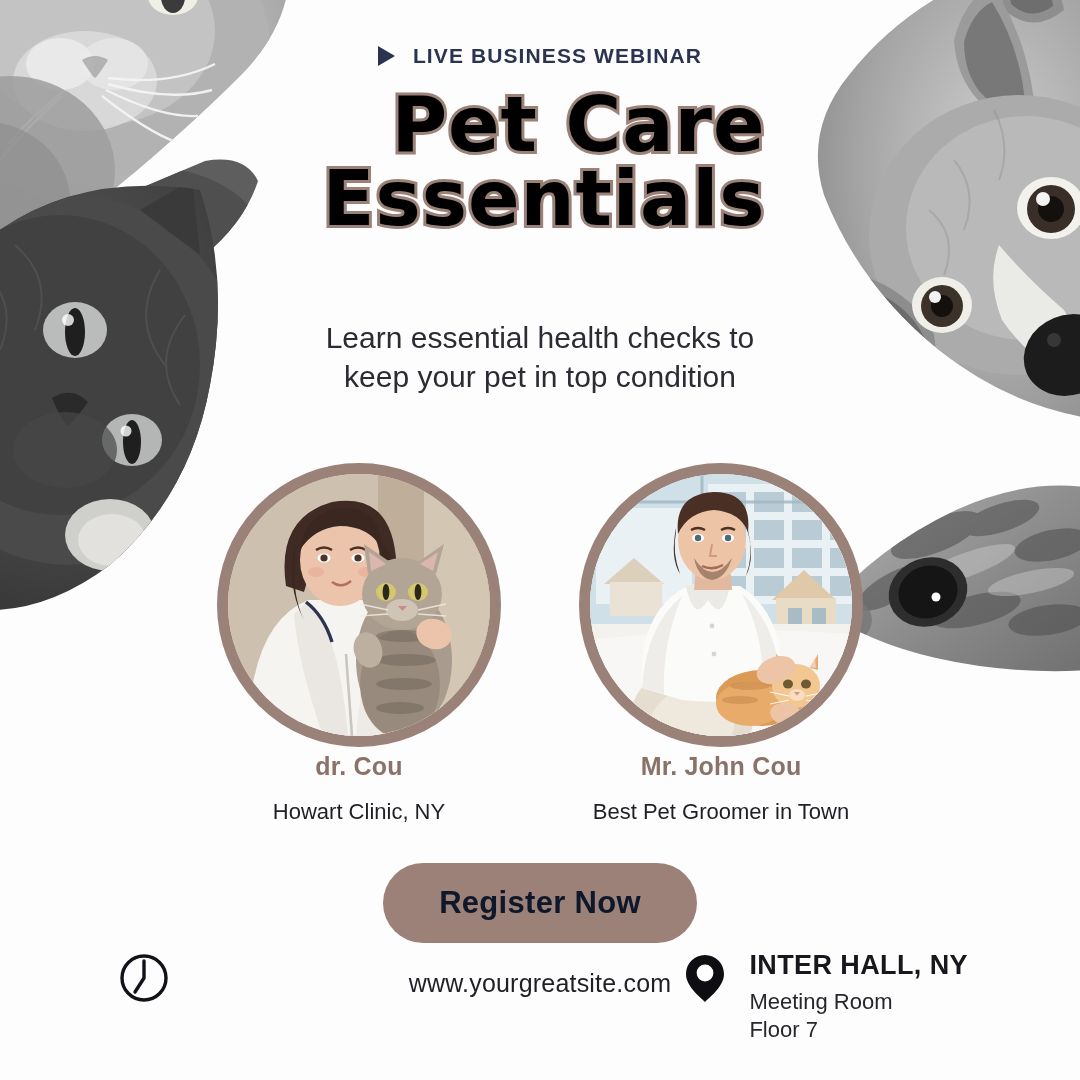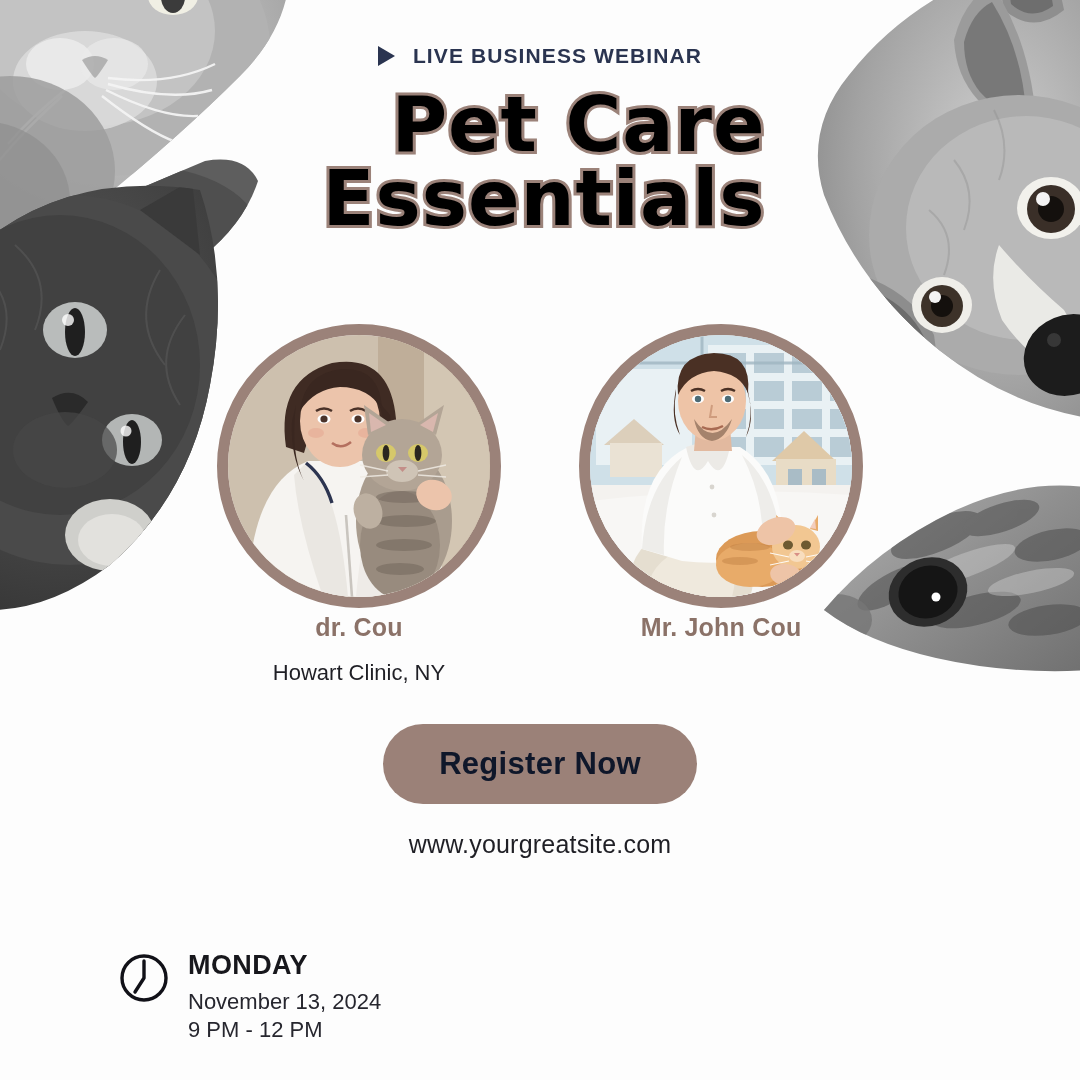--- a/index.html
+++ b/index.html
@@ -342,20 +342,24 @@
     <div class="eyebrow">
       <span class="tri"></span>
       <span>LIVE BUSINESS WEBINAR</span>
     </div>
 
     <h1 class="title">
       <span>Pet Care</span>
       <span class="l2">Essentials</span>
     </h1>
 
+    <p class="subtitle">
+      <span>Learn essential health checks to</span><br>
+      <span>keep your pet in top condition</span>
+    </p>
 
     <div class="speakers">
 
       <div class="speaker">
         <div class="avatar">
           <svg viewBox="0 0 262 262" preserveAspectRatio="xMidYMid slice">
             <defs>
               <linearGradient id="bgA" x1="0%" y1="0%" x2="100%" y2="100%">
                 <stop offset="0%" stop-color="#d9cfc2"></stop>
                 <stop offset="60%" stop-color="#c9bda e"></stop>
@@ -528,42 +532,51 @@
             <g opacity="0.45" fill="#bf7f44">
               <ellipse cx="160" cy="212" rx="20" ry="4"></ellipse>
               <ellipse cx="150" cy="226" rx="18" ry="4"></ellipse>
             </g>
 
             <ellipse cx="186" cy="196" rx="20" ry="13" fill="#eec4a7" transform="rotate(-20 186 196)"></ellipse>
             <ellipse cx="196" cy="240" rx="16" ry="11" fill="#eec4a7" transform="rotate(10 196 240)"></ellipse>
           </svg>
         </div>
         <div class="sp-name">Mr. John Cou</div>
+        <div class="sp-role">Best Pet Groomer in Town</div>
       </div>
 
     </div>
 
     <button class="cta">Register Now</button>
 
     <div class="website">www.yourgreatsite.com</div>
 
   </div>
 
   <div class="footer">
 
     <div class="finfo">
       <div class="ficon">
         <svg width="52" height="52" viewBox="0 0 52 52">
           <circle cx="26" cy="26" r="22" fill="none" stroke="#111118" stroke-width="3.4"></circle>
           <path d="M26 9 L26 26 L17 40" fill="none" stroke="#111118" stroke-width="3.4" stroke-linecap="round" stroke-linejoin="round"></path>
         </svg>
       </div>
+    </div>
+
+    <div class="finfo">
+      <div class="ficon">
+        <svg width="52" height="52" viewBox="0 0 52 52">
+          <path d="M26 3 C15.5 3 7 11.5 7 22 C7 34 20 44 26 50 C32 44 45 34 45 22 C45 11.5 36.5 3 26 3 Z" fill="#0d0d12"></path>
+          <circle cx="26" cy="21" r="8.4" fill="#ffffff"></circle>
+        </svg>
+      </div>
       <div class="ftext">
-        <div class="fhead">MONDAY</div>
-        <div class="fline">November 13, 2024</div>
-        <div class="fline">9 PM - 12 PM</div>
+        <div class="fhead">INTER HALL, NY</div>
+        <div class="fline">Meeting Room</div>
+        <div class="fline">Floor 7</div>
       </div>
     </div>
 
-
   </div>
 
 </div>
 
 </body></html>

